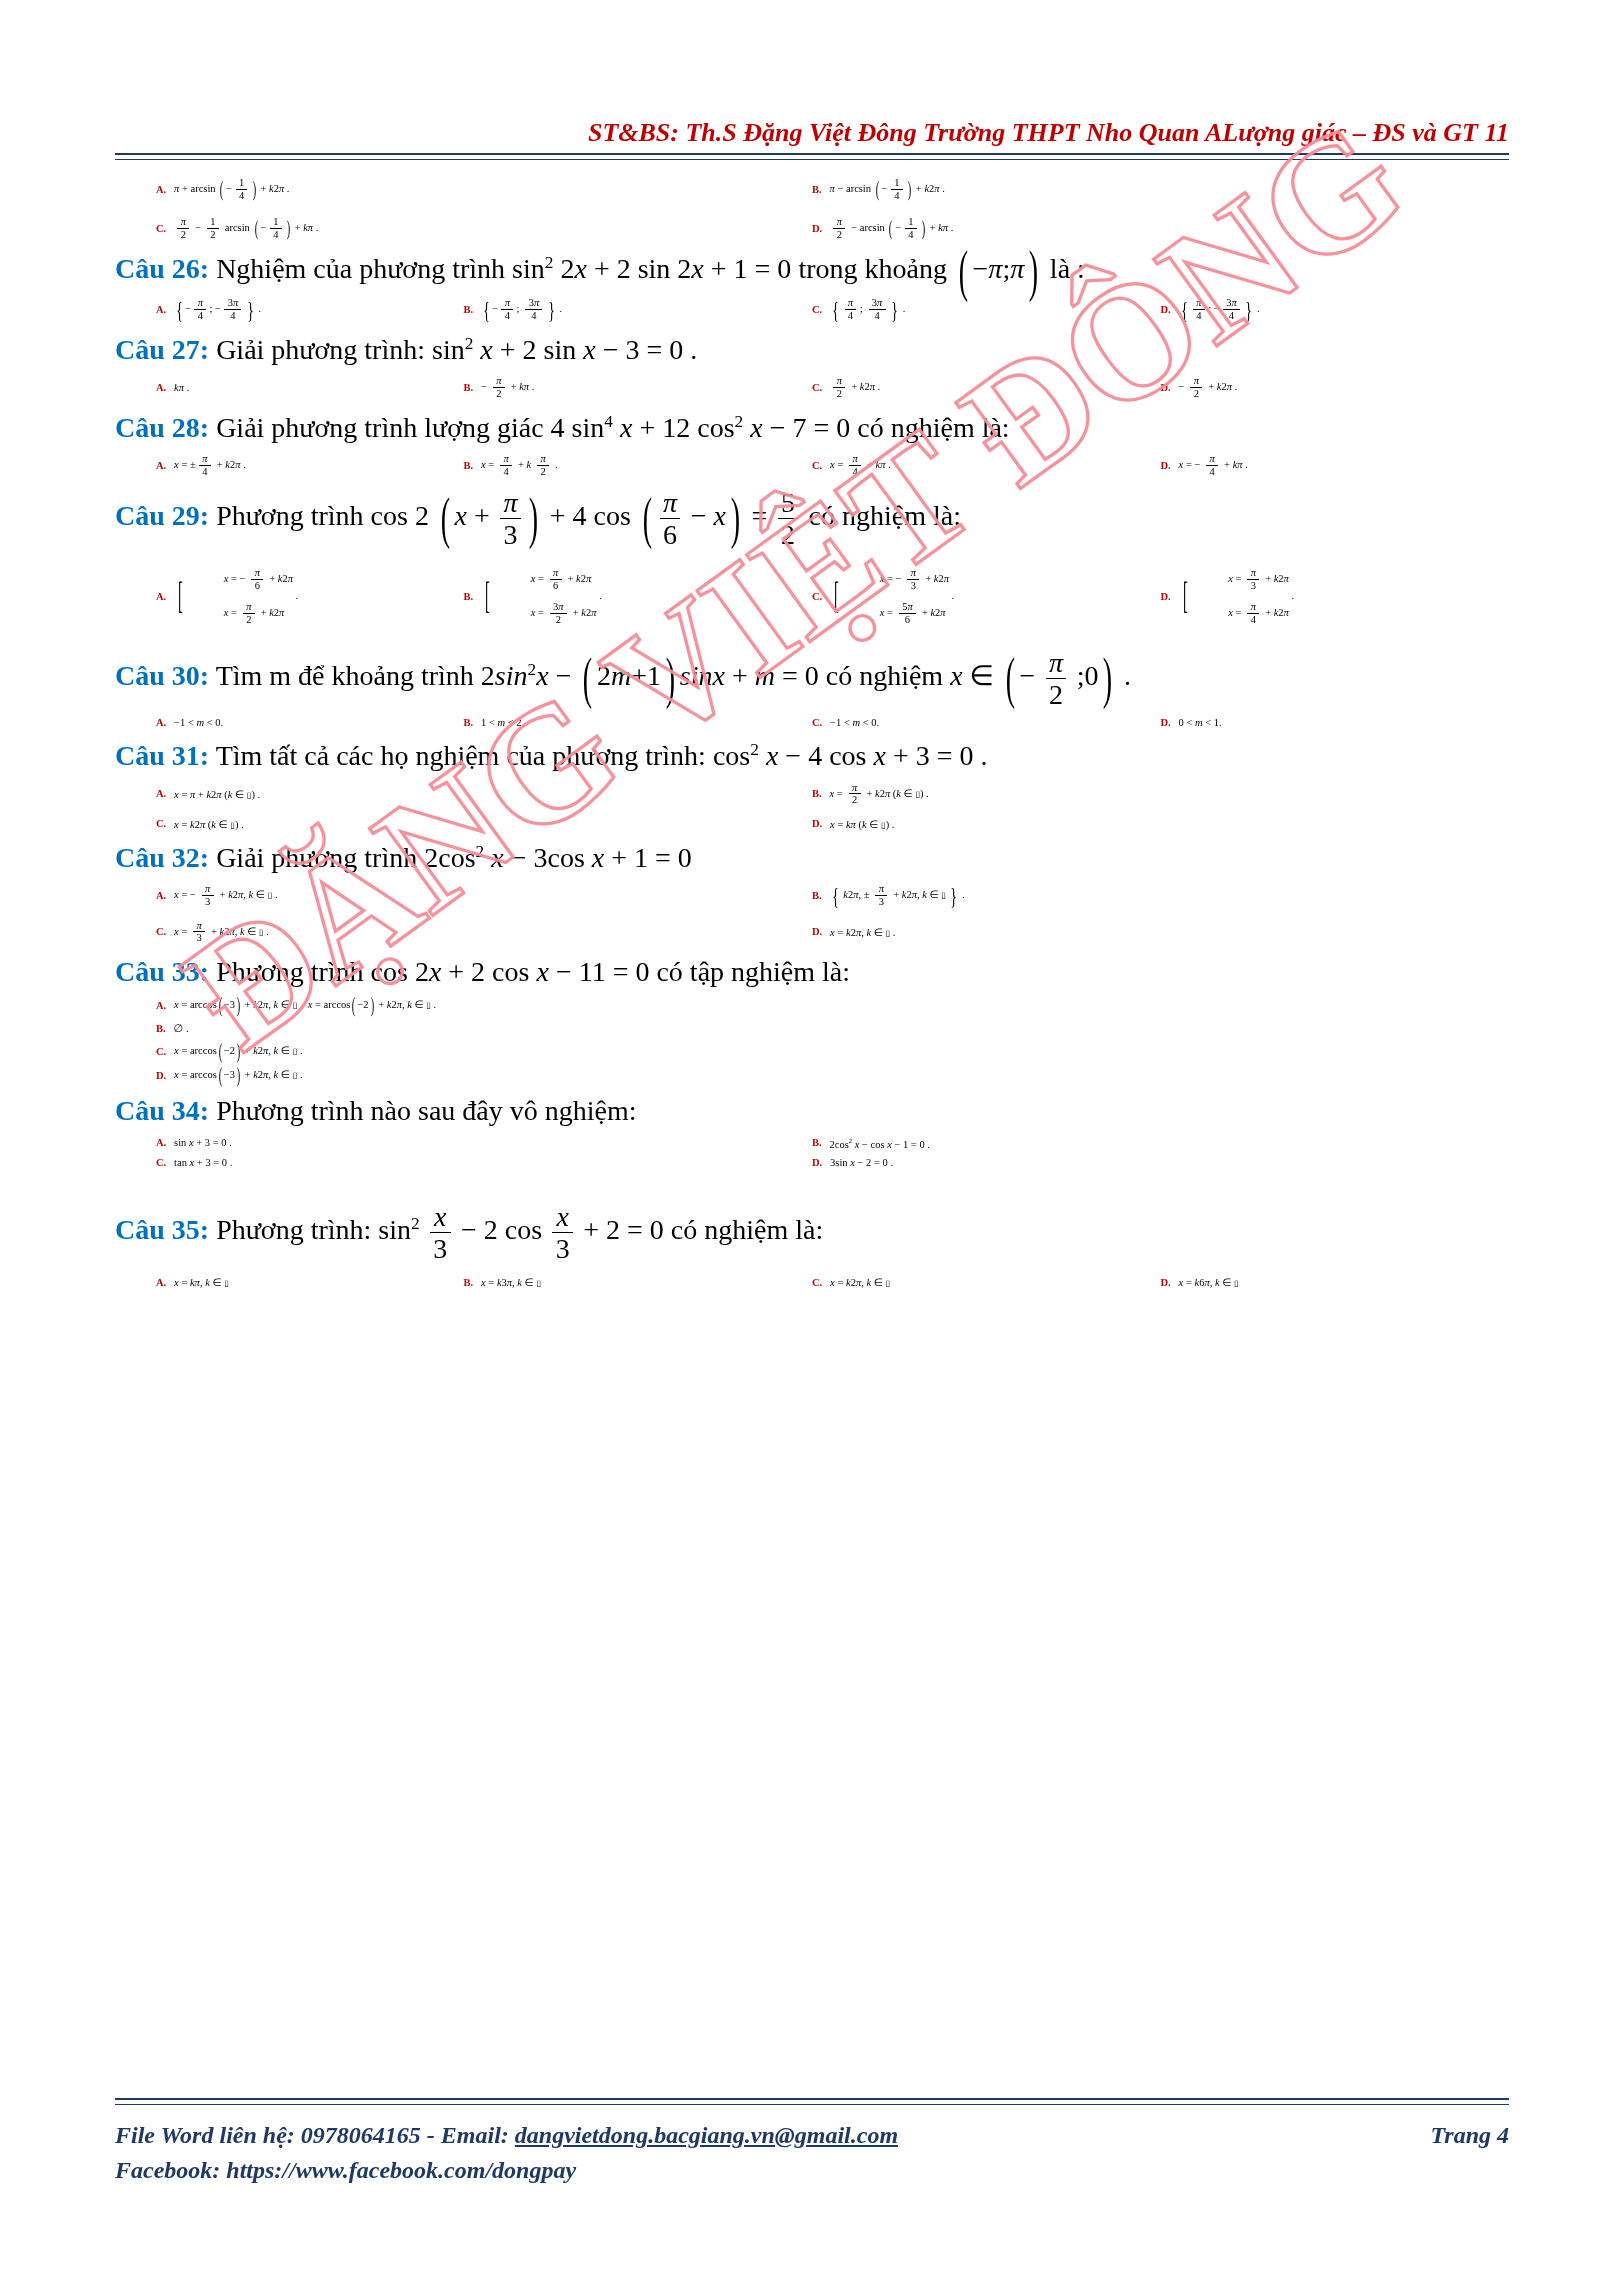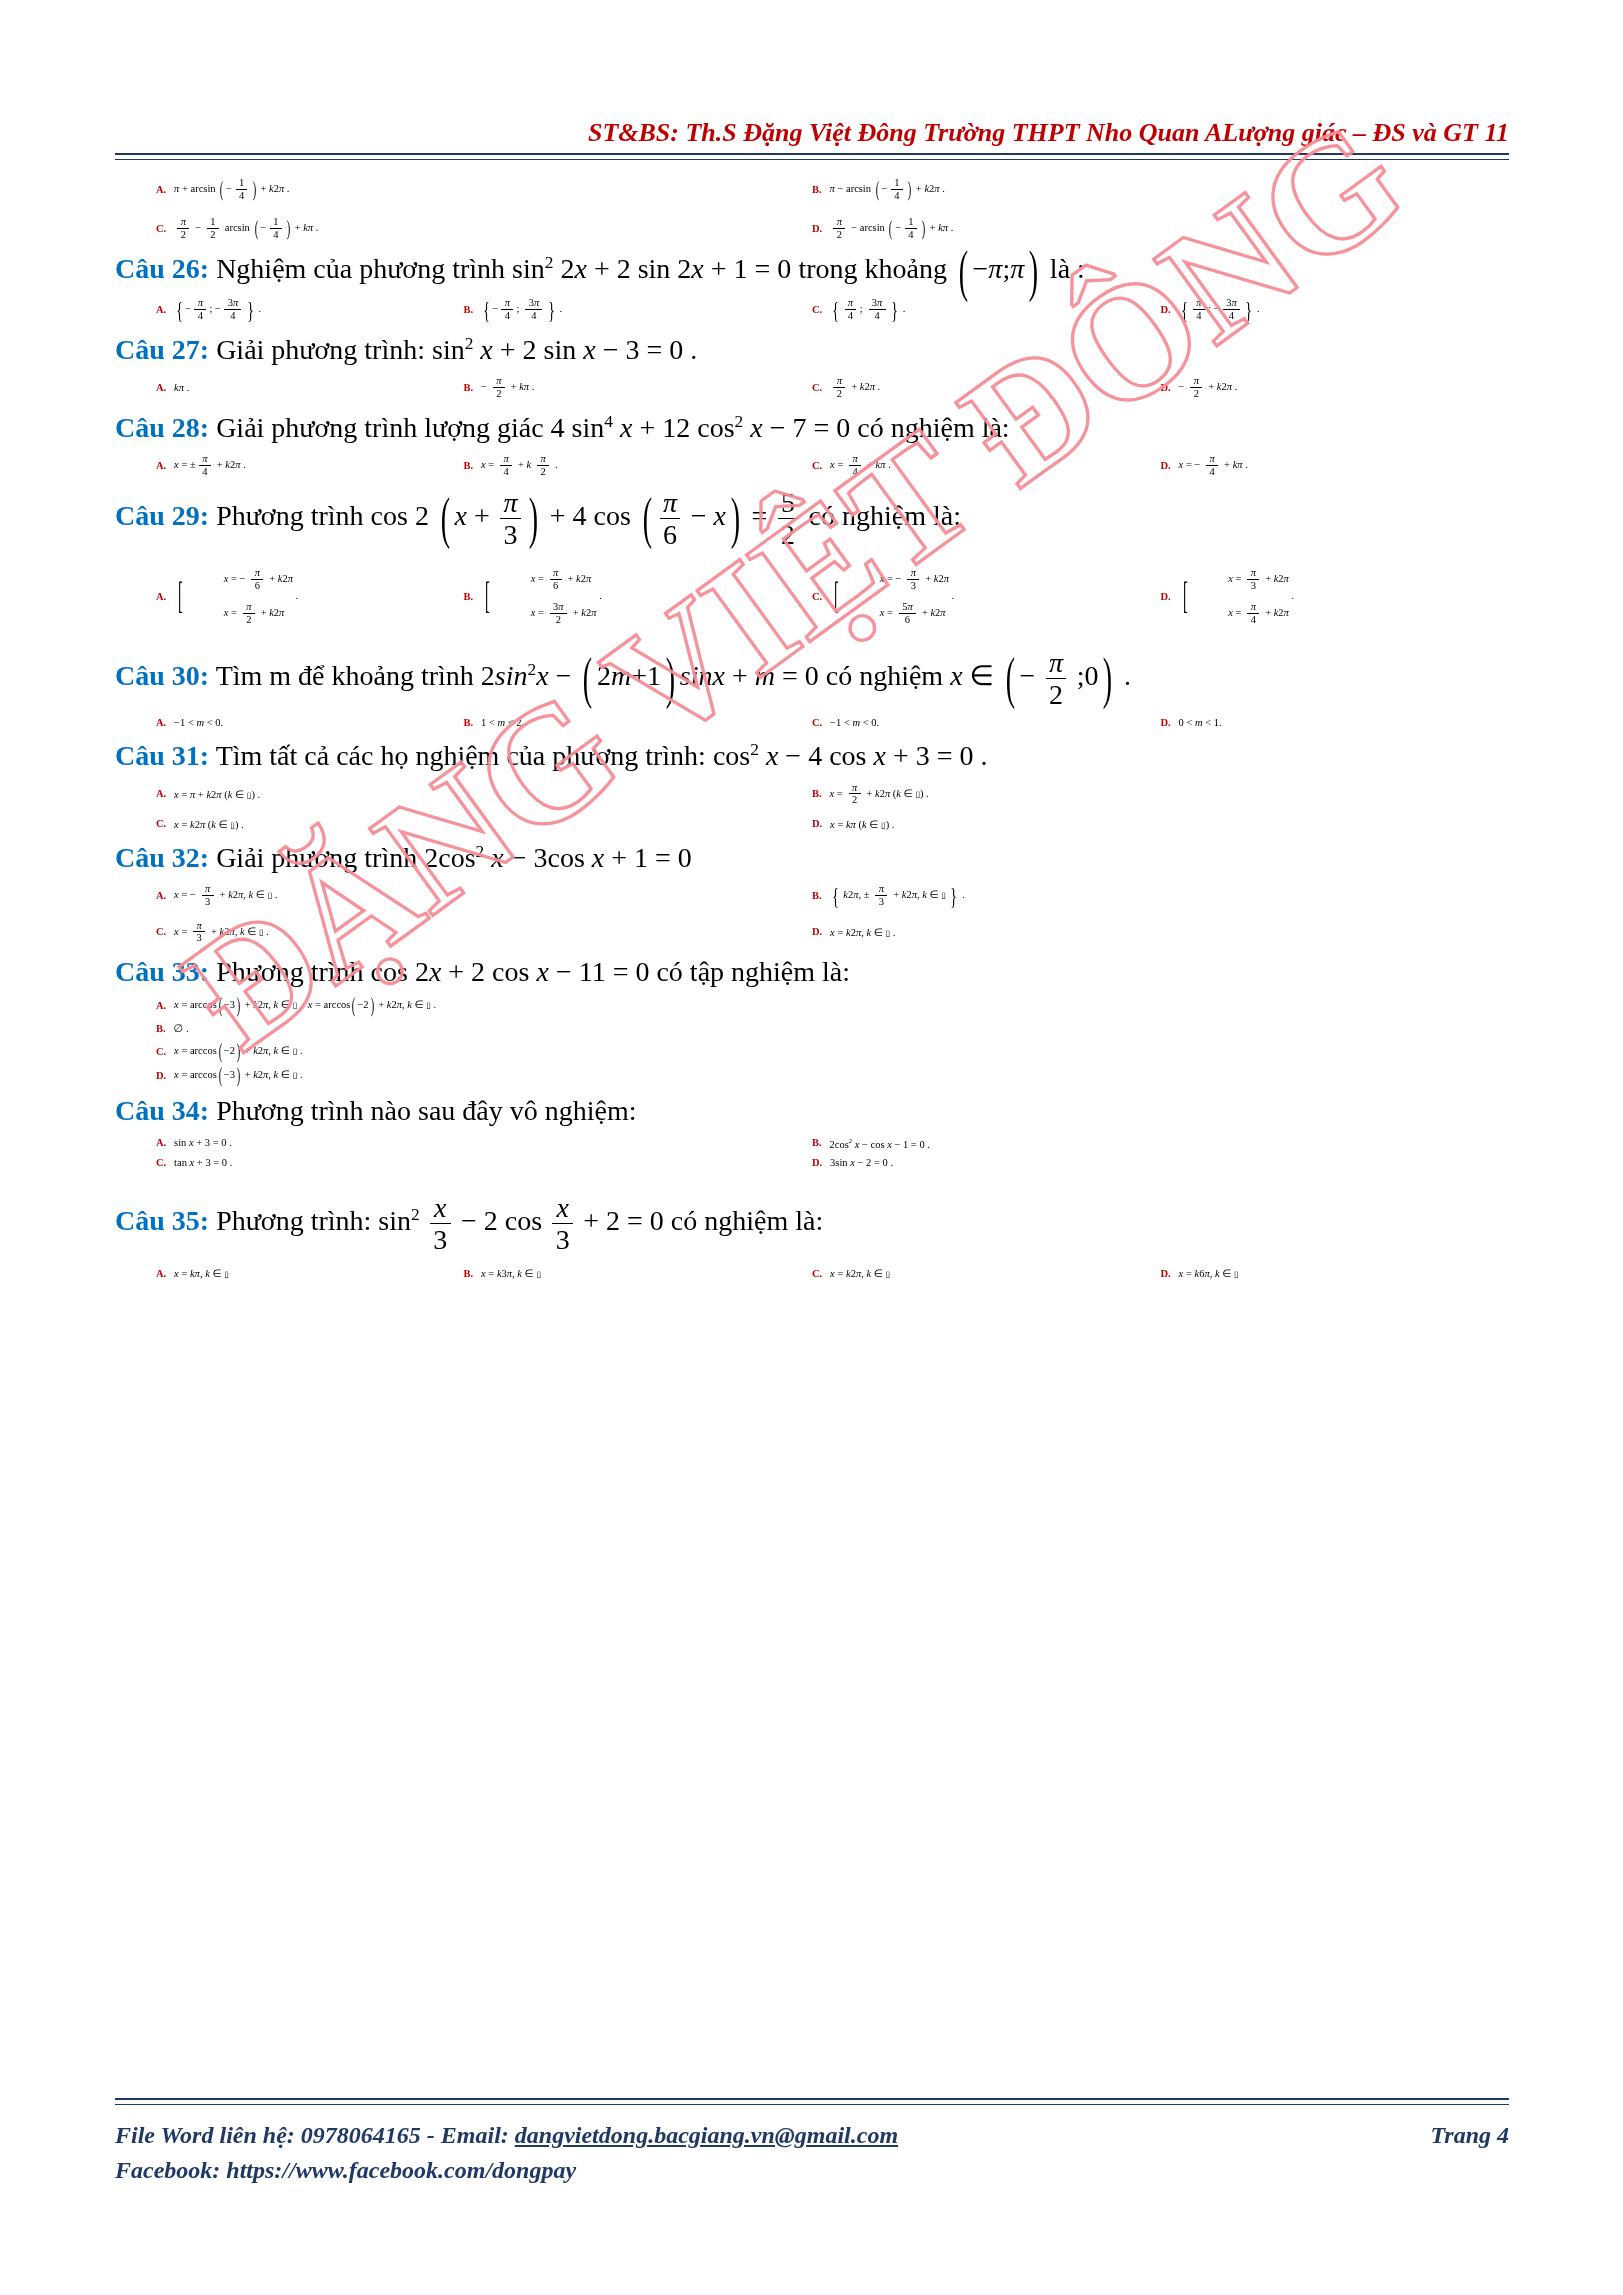--- a/index.html
+++ b/index.html
@@ -531,21 +531,21 @@
       <div class="opt indent">
         <span class="ol">C.</span>
         <span class="obody">tan <span class="mi">x</span> + 3 = 0 .</span>
       </div>
       <div class="opt">
         <span class="ol">D.</span>
         <span class="obody">3sin <span class="mi">x</span> − 2 = 0 .</span>
       </div>
     </div>
 
-    <div class="q" style="margin-top:24px;">
+    <div class="q" style="margin-top:33px;">
       <span class="qlabel">Câu 35:</span>
       <span class="qtext">Phương trình:</span>
       <span class="qtext">
         sin<span class="sup">2</span> <span class="frac"><span class="num"><span class="mi">x</span></span><span class="den">3</span></span> − 2 cos <span class="frac"><span class="num"><span class="mi">x</span></span><span class="den">3</span></span> + 2 = 0
       </span>
       <span class="qtext">có nghiệm là:</span>
     </div>
 
     <div class="opts c4" style="margin-top:11.8px;">
       <div class="opt indent">

